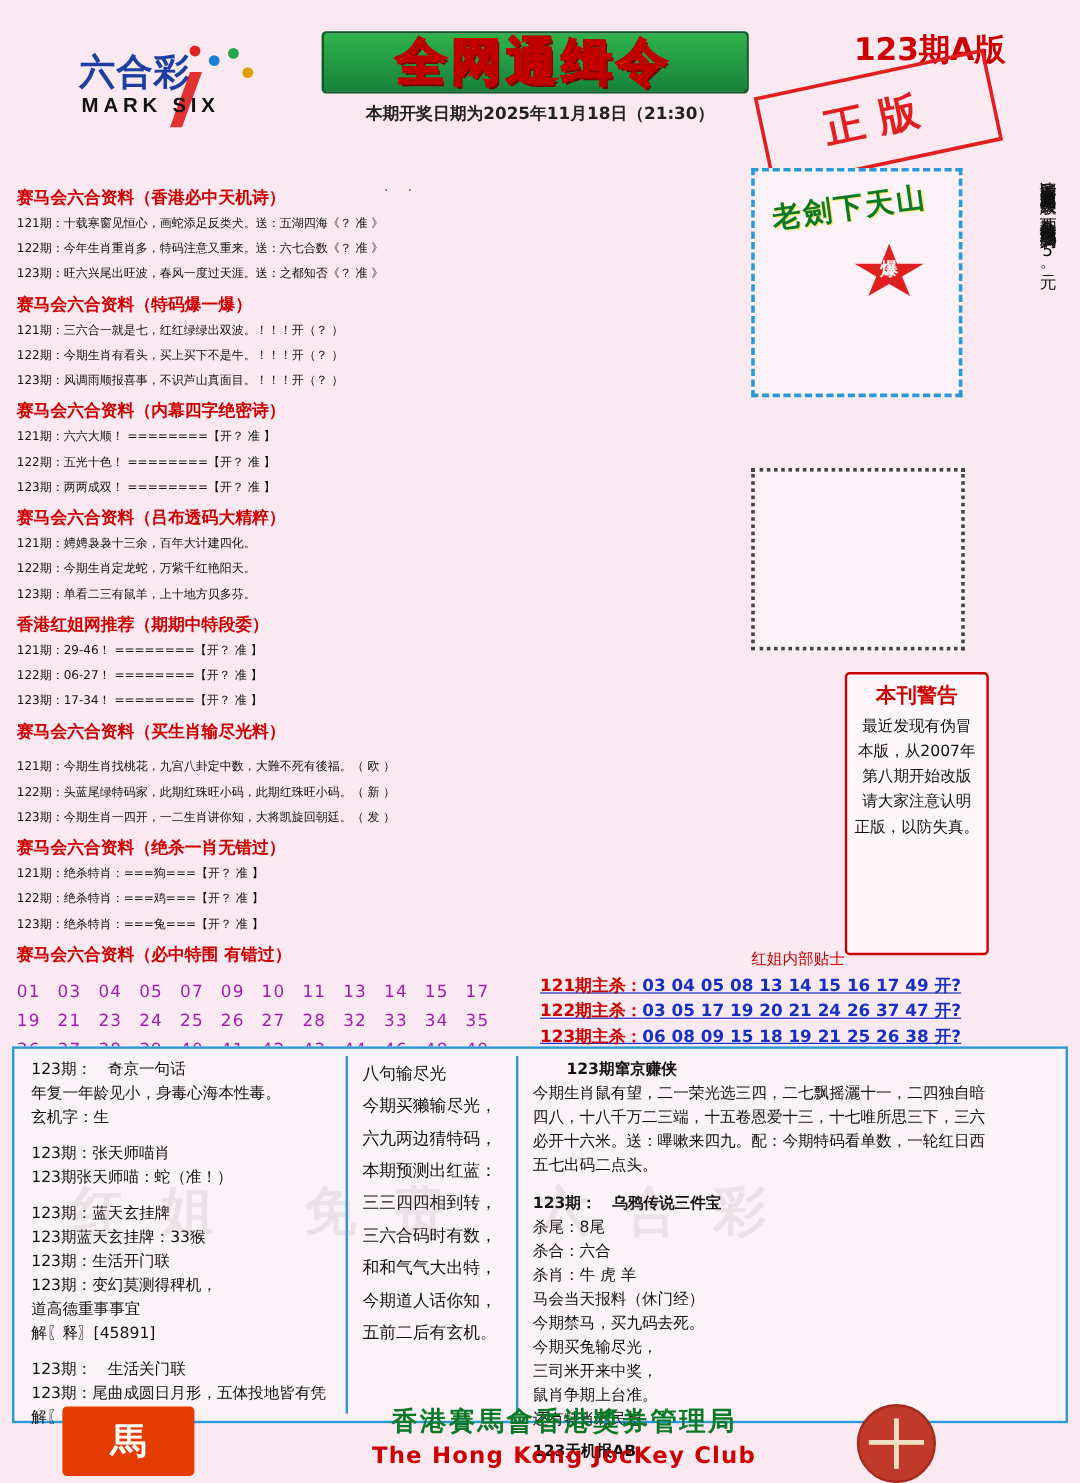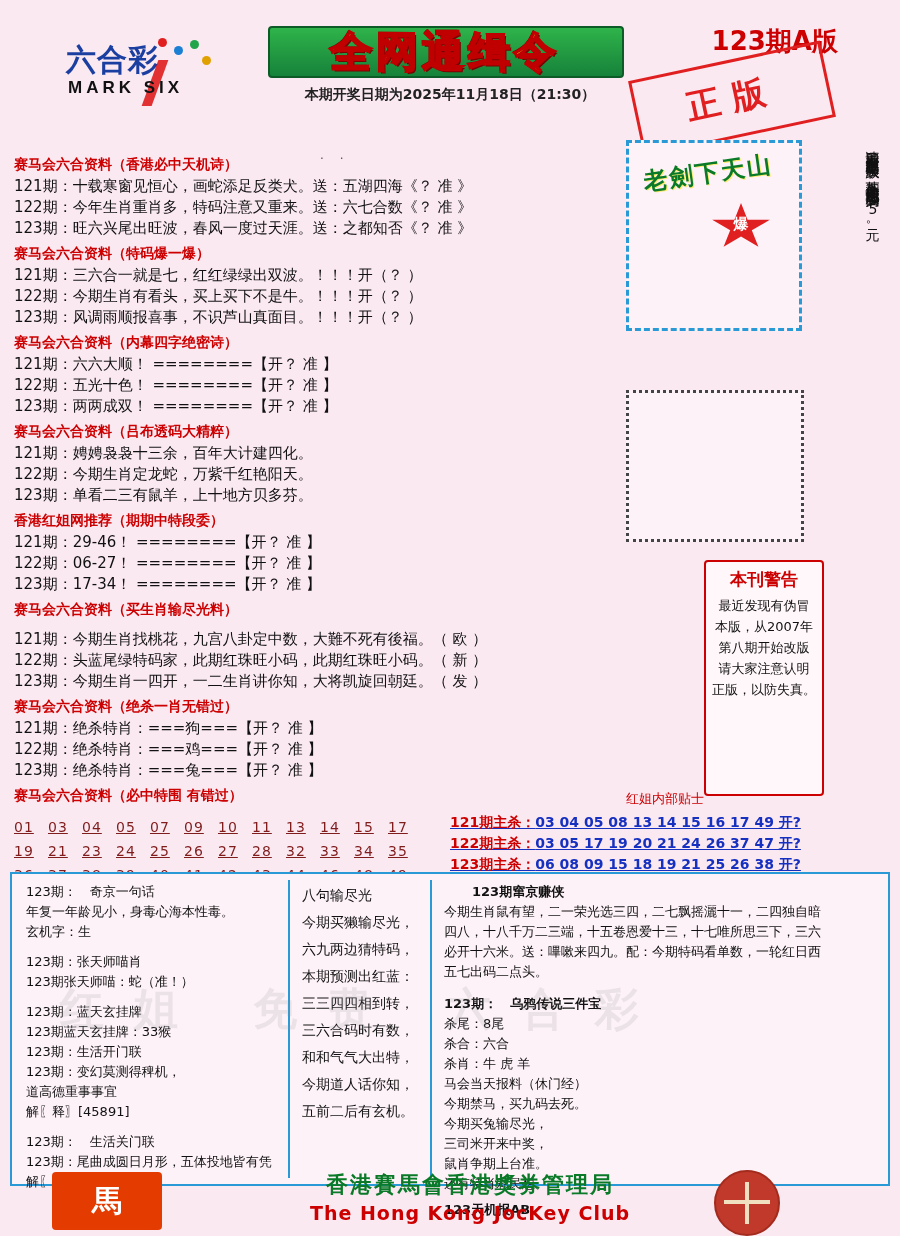--- a/index.html
+++ b/index.html
@@ -79,24 +79,24 @@
   .vert-note{
     position:absolute;right:14px;top:140px;width:26px;height:620px;
     writing-mode:vertical-rl;text-orientation:upright;
     font-size:14px;color:#111;line-height:26px;letter-spacing:1px;
   }
 
   
   .left{position:absolute;left:14px;top:150px;width:600px;}
   .sec{margin-bottom:4px;}
   .sec-head{color:#cc0000;font-weight:bold;font-size:14px;margin:6px 0 2px 0;}
-  .line{font-size:15px;line-height:21px;color:#111;}
-
-  
-  .numgrid{margin-top:10px;font-size:14px;color:#7f1d1d;line-height:24px;letter-spacing:1px;text-decoration:underline;}
+  .line{font-size:10px;line-height:21px;color:#111;}
+
+  
+  .numgrid{margin-top:10px;font-size:14px;color:#a21caf;line-height:24px;letter-spacing:1px;}
   .numgrid div{display:flex;}
   .numgrid span{display:inline-block;width:34px;}
 
   
   .rbox1{
     position:absolute;left:626px;top:140px;width:170px;height:185px;
     border:3px dashed #2a9ad6;background:#fdf2f8;
   }
   .rbox1 .cal{
     position:absolute;left:14px;top:14px;font-size:24px;font-weight:bold;color:#0a7a28;

